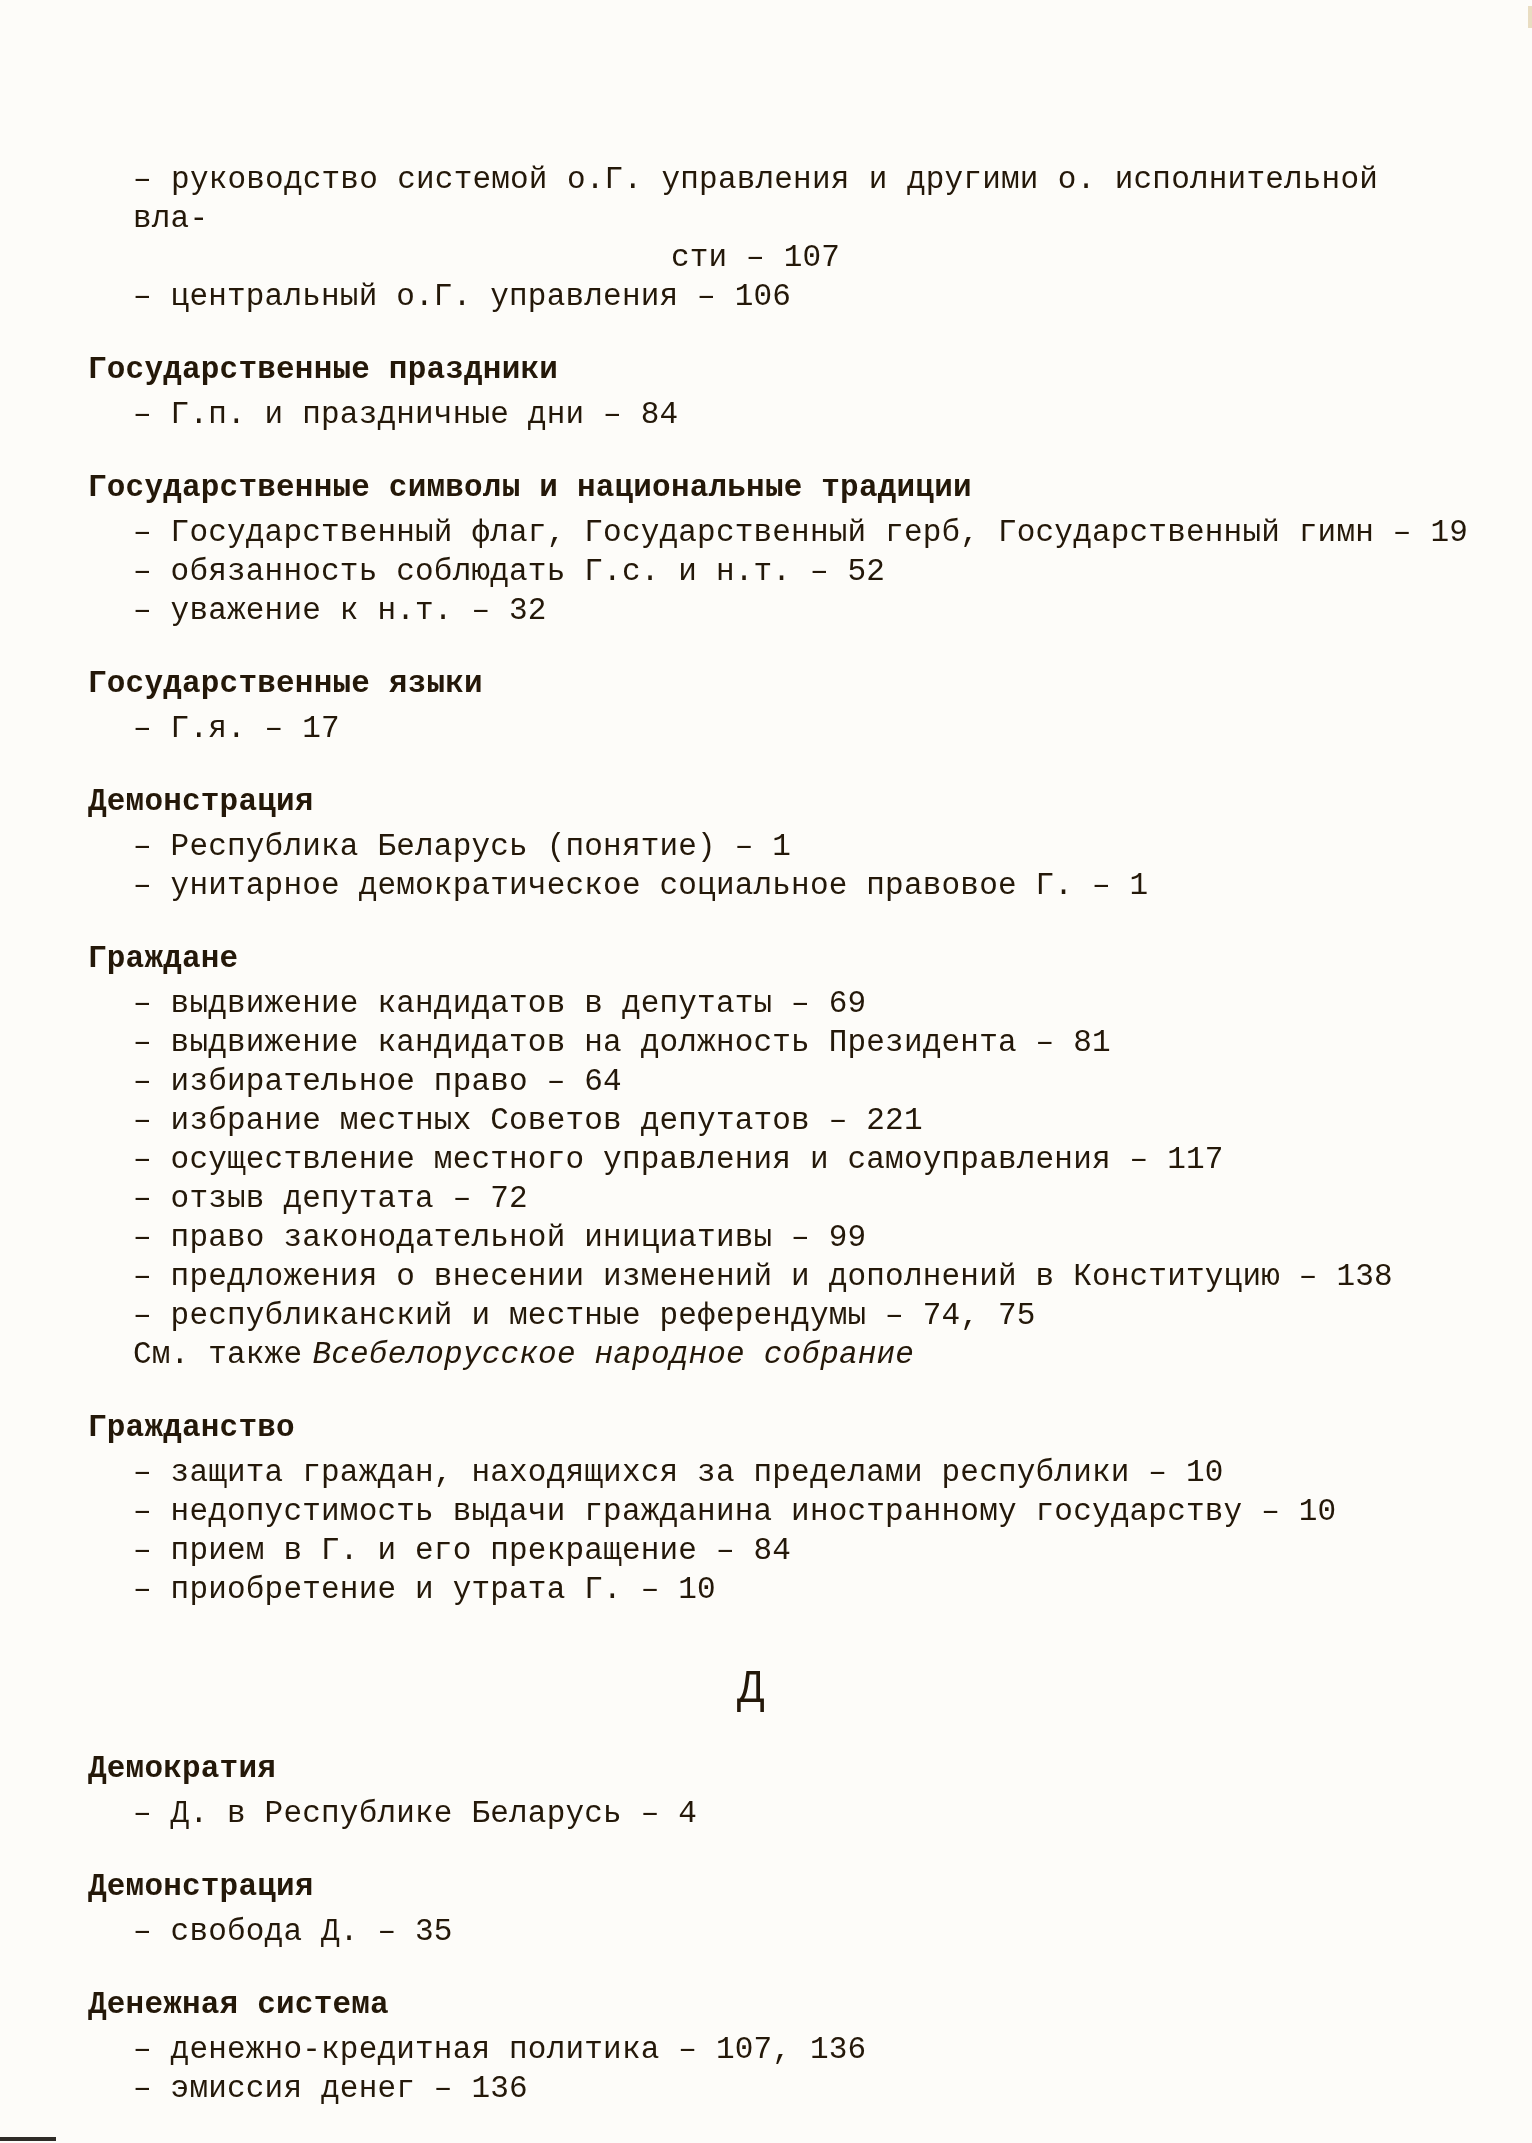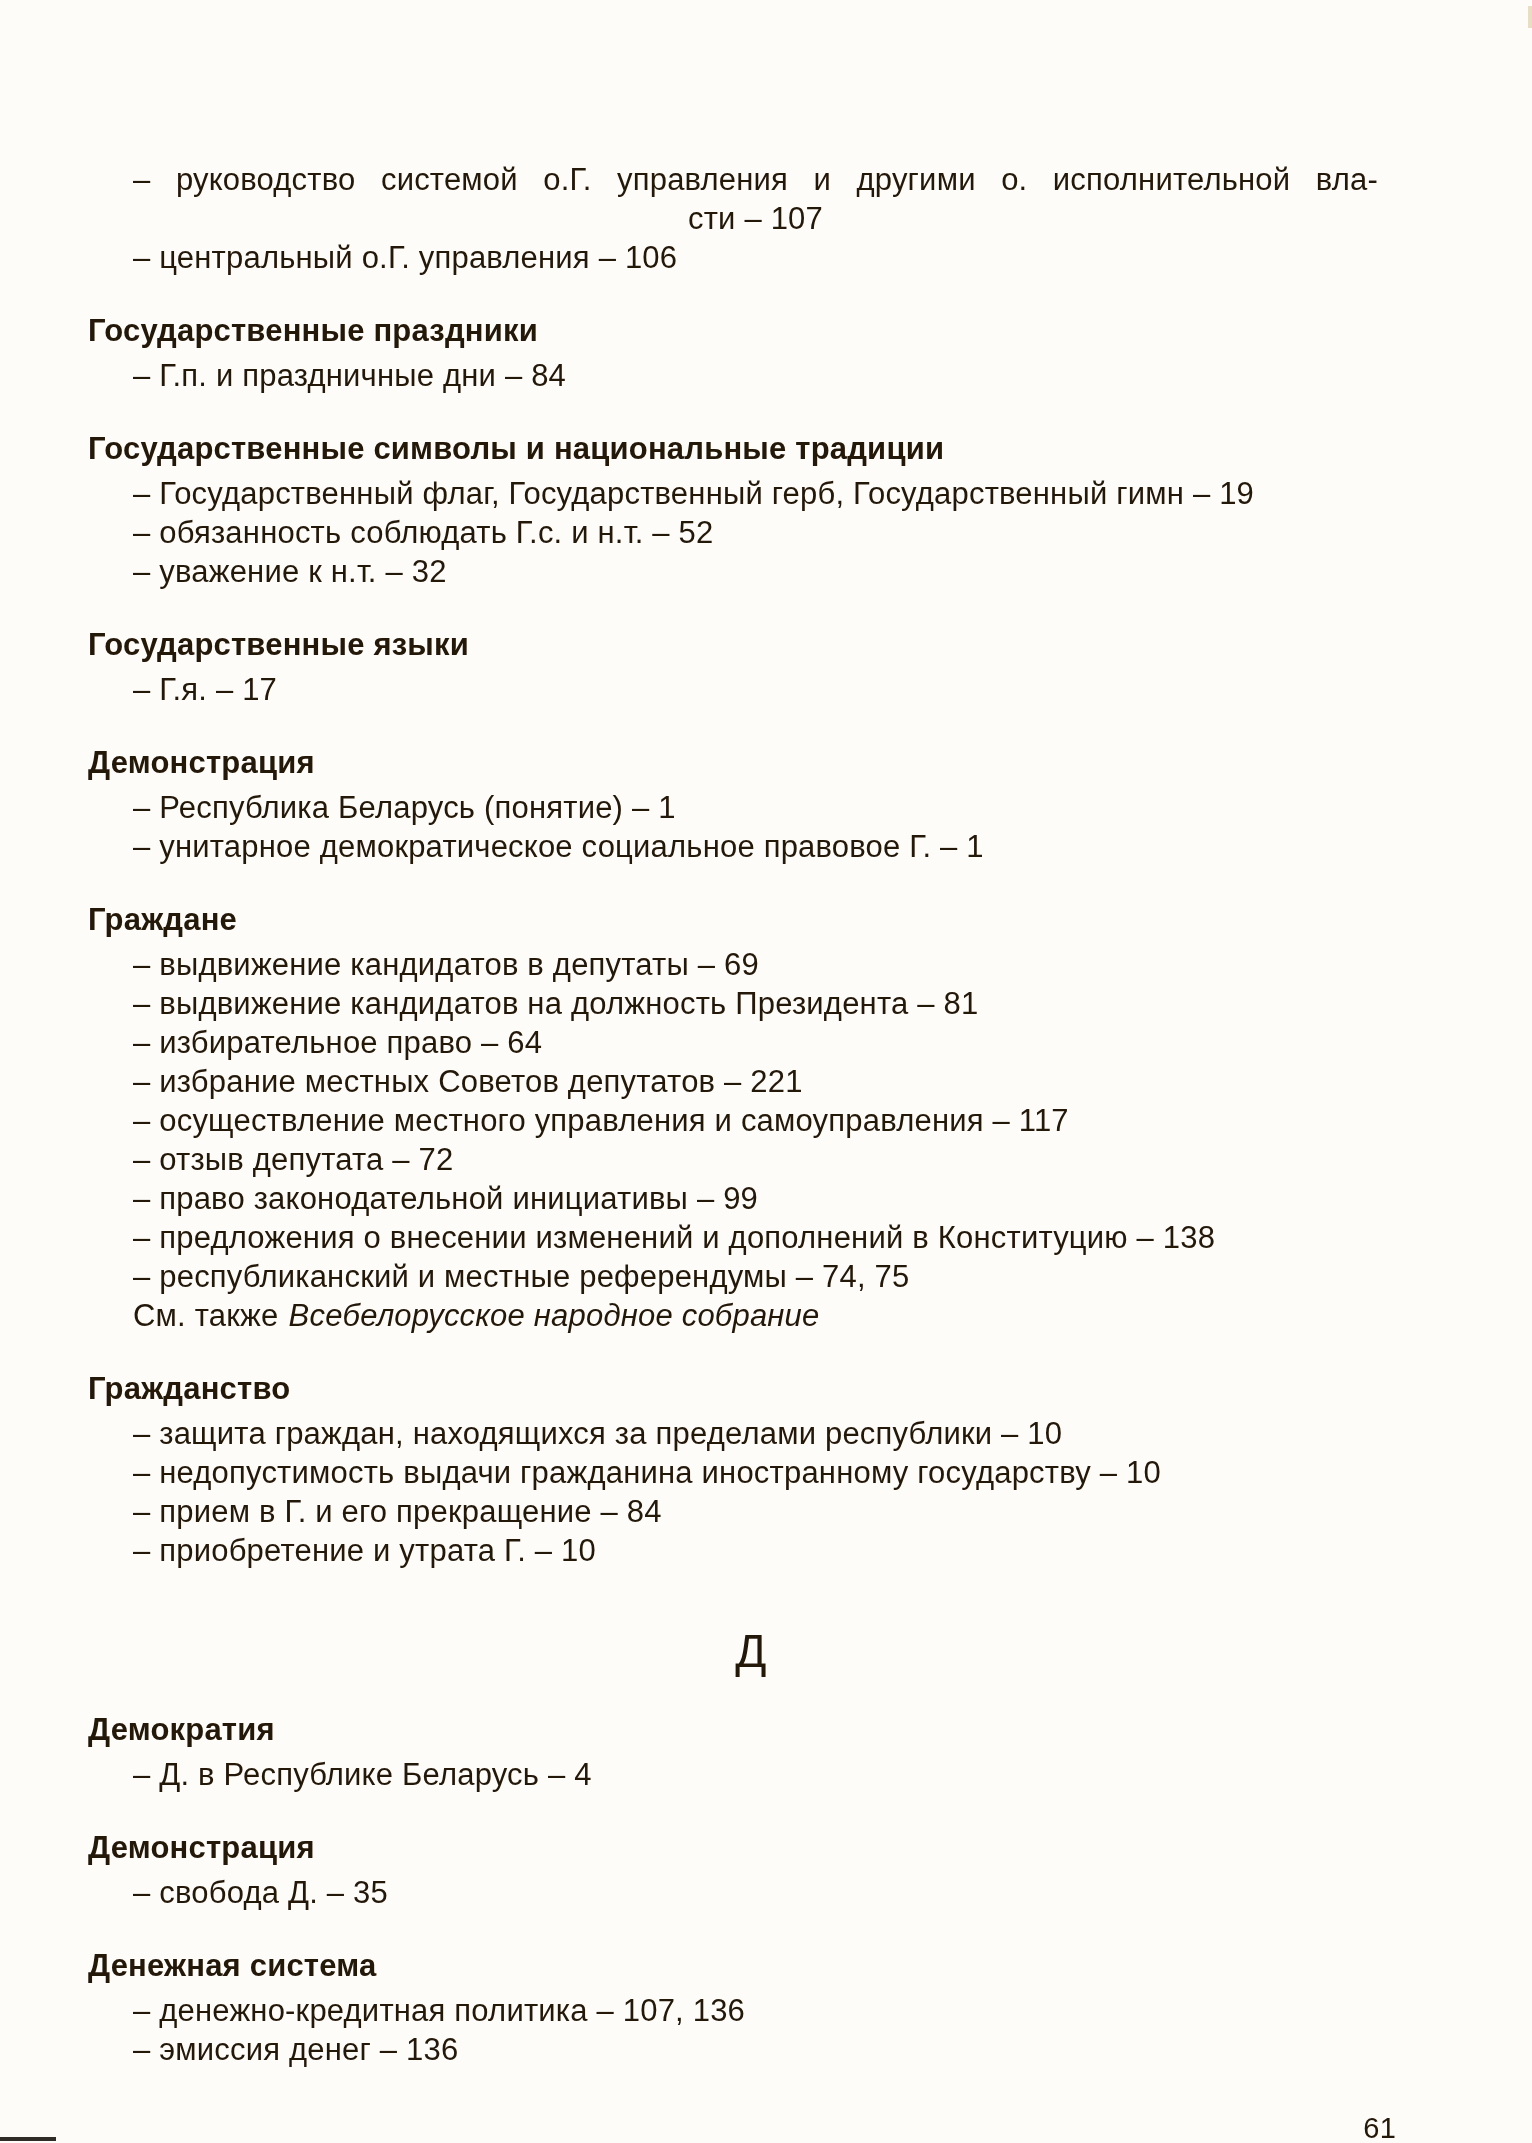--- a/index.html
+++ b/index.html
@@ -7,21 +7,21 @@
     padding: 0;
     background: #e8e8e8;
   }
   .page {
     position: relative;
     width: 1532px;
     height: 2143px;
     margin: 0 auto;
     background: #fdfcf9;
     color: #241809;
-    font-family: Liberation Sans, sans-serif;
+    font-family: Liberation Mono, monospace;
     font-size: 31px;
     line-height: 39px;
     letter-spacing: 0.2px;
     overflow: hidden;
     box-sizing: border-box;
     padding: 160px 0 8px 88px;
   }
   .column {
     width: 1290px;
   }

